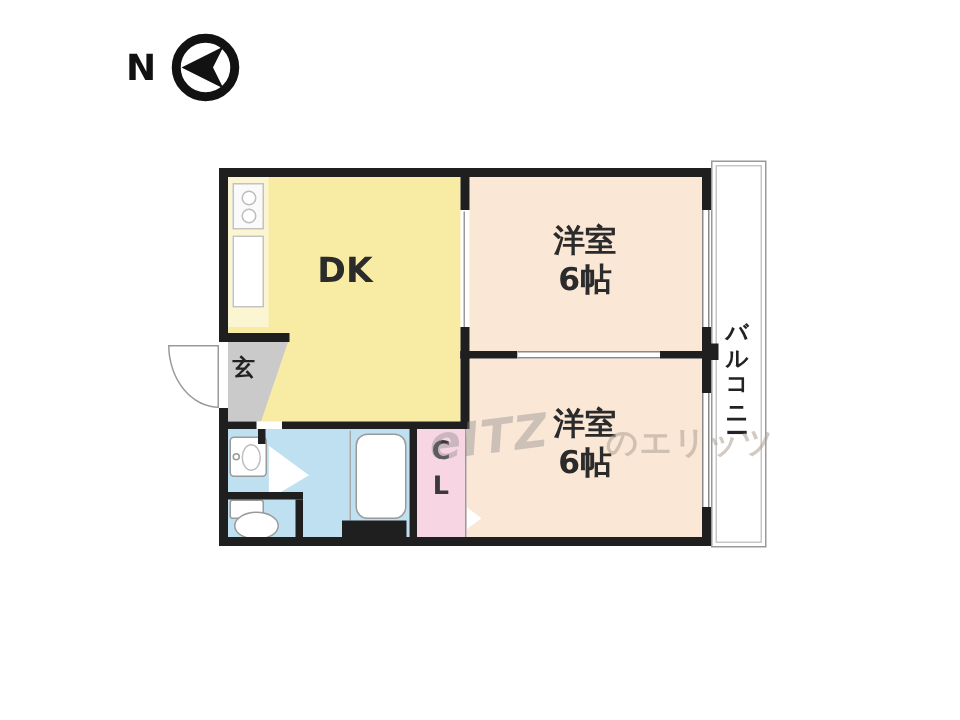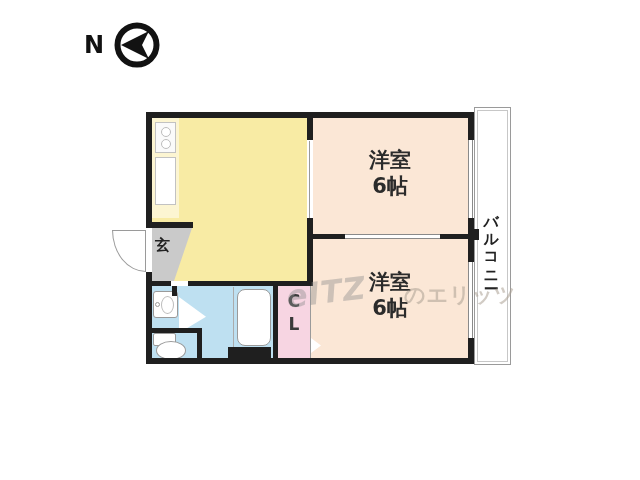--- a/index.html
+++ b/index.html
@@ -90,20 +90,21 @@
 <div class="wall" style="left:197px;top:333px;width:5px;height:25px;"></div>
 <div class="wall" style="left:273px;top:286px;width:5px;height:72px;"></div>
 
 <div class="thinline" style="left:309px;top:141px;width:1px;height:77px;"></div>
 <div class="win-h" style="left:345px;top:234px;width:95px;"></div>
 <div class="win-v" style="left:468px;top:140px;height:78px;"></div>
 <div class="win-v" style="left:468px;top:262px;height:76px;"></div>
 <div class="thinline" style="left:310px;top:286px;width:1px;height:72px;"></div>
 
 <div class="label" style="left:165px;top:167px;width:130px;font-size:23px;">
+  <div>DK</div>
 </div>
 <div class="label" style="left:325px;top:148px;width:130px;font-size:21px;">
   <div>洋室</div>
   <div>6帖</div>
 </div>
 <div class="label" style="left:325px;top:270px;width:130px;font-size:21px;">
   <div>洋室</div>
   <div>6帖</div>
 </div>
 <div class="label" style="left:155px;top:236px;font-size:15px;color:#222;">玄</div>

